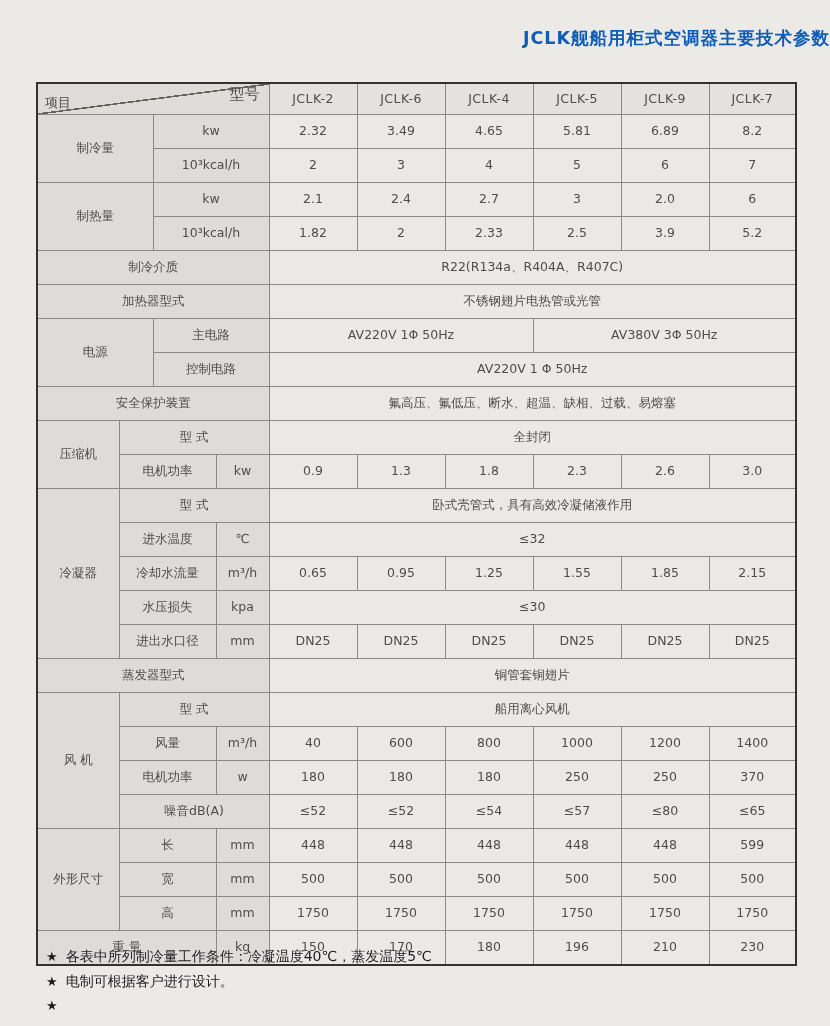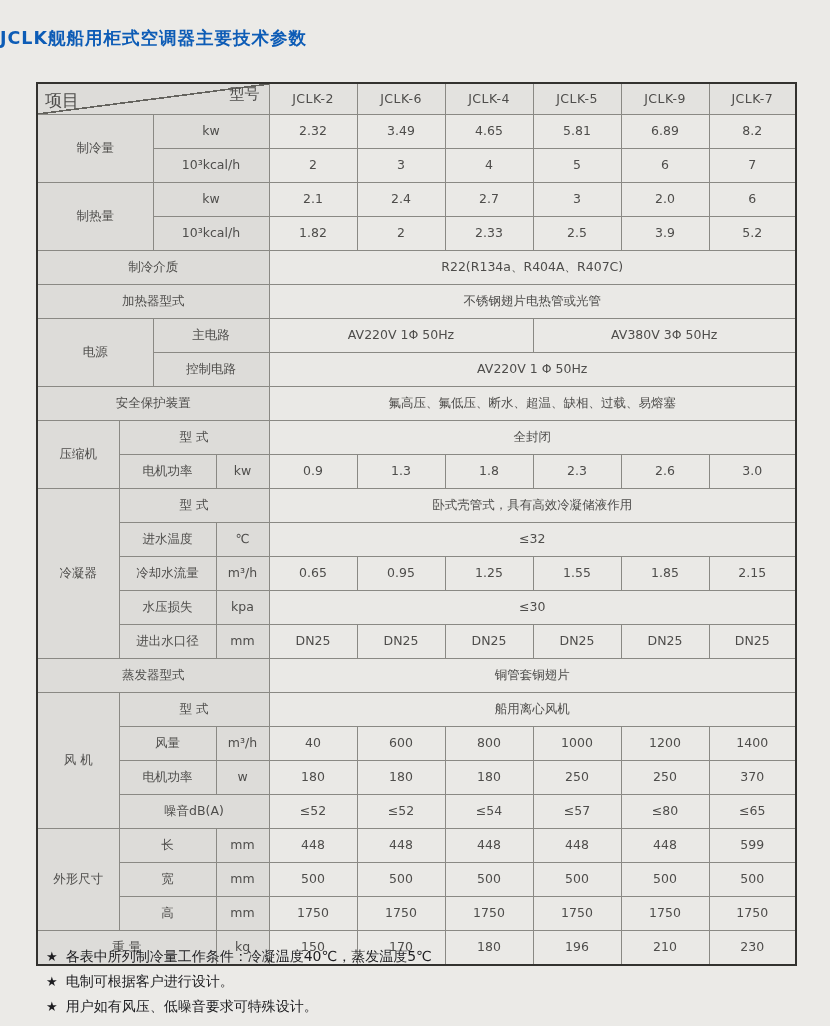--- a/index.html
+++ b/index.html
@@ -16,21 +16,21 @@
   html,body{margin:0;padding:0;}
   body{
     width:830px;height:1026px;
     background:var(--pagebg);
     font-family:"DejaVu Sans", sans-serif;
     position:relative;
     overflow:hidden;
   }
   .page-title{
     position:absolute;top:26px;left:0;width:830px;
-    text-align:left;
+    text-align:right;
     font-size:17.5px;font-weight:bold;
     color:var(--title);
     letter-spacing:1px;
   }
   table.spec{
     position:absolute;left:36px;top:82px;
     border-collapse:collapse;table-layout:fixed;
     width:759px;
     border:2px solid var(--dark);
   }
@@ -48,21 +48,21 @@
   td.rd{border-right:2px solid var(--dark);}
   td.bd{border-bottom:2px solid var(--dark);}
   td.corner{
     position:relative;padding:0;
     background-image:linear-gradient(to bottom right,
       transparent calc(50% - 0.8px),
       #64635e calc(50% - 0.8px),
       #64635e calc(50% + 0.8px),
       transparent calc(50% + 0.8px));
   }
-  td.corner .item{position:absolute;left:7px;bottom:3px;font-size:17px;}
+  td.corner .item{position:absolute;left:7px;bottom:3px;font-size:13px;}
   td.corner .model{position:absolute;right:9px;top:2px;font-size:15px;}
   .footnotes{
     position:absolute;left:46px;top:948px;width:740px;
     color:var(--note);font-size:14px;
   }
   .footnote-line{margin-bottom:7px;display:flex;align-items:baseline;}
   .footnote-line .star{margin-right:8px;font-size:13px;}
 </style>
 </head>
 <body>
@@ -304,15 +304,14 @@
   <div class="footnote-line">
     <span class="star">★</span>
     <span>各表中所列制冷量工作条件：冷凝温度40℃，蒸发温度5℃</span>
   </div>
   <div class="footnote-line">
     <span class="star">★</span>
     <span>电制可根据客户进行设计。</span>
   </div>
   <div class="footnote-line">
     <span class="star">★</span>
-    <span>用户如有风压、低噪音要求可特殊设计。</span>
   </div>
 </div>
 
 </body></html>

